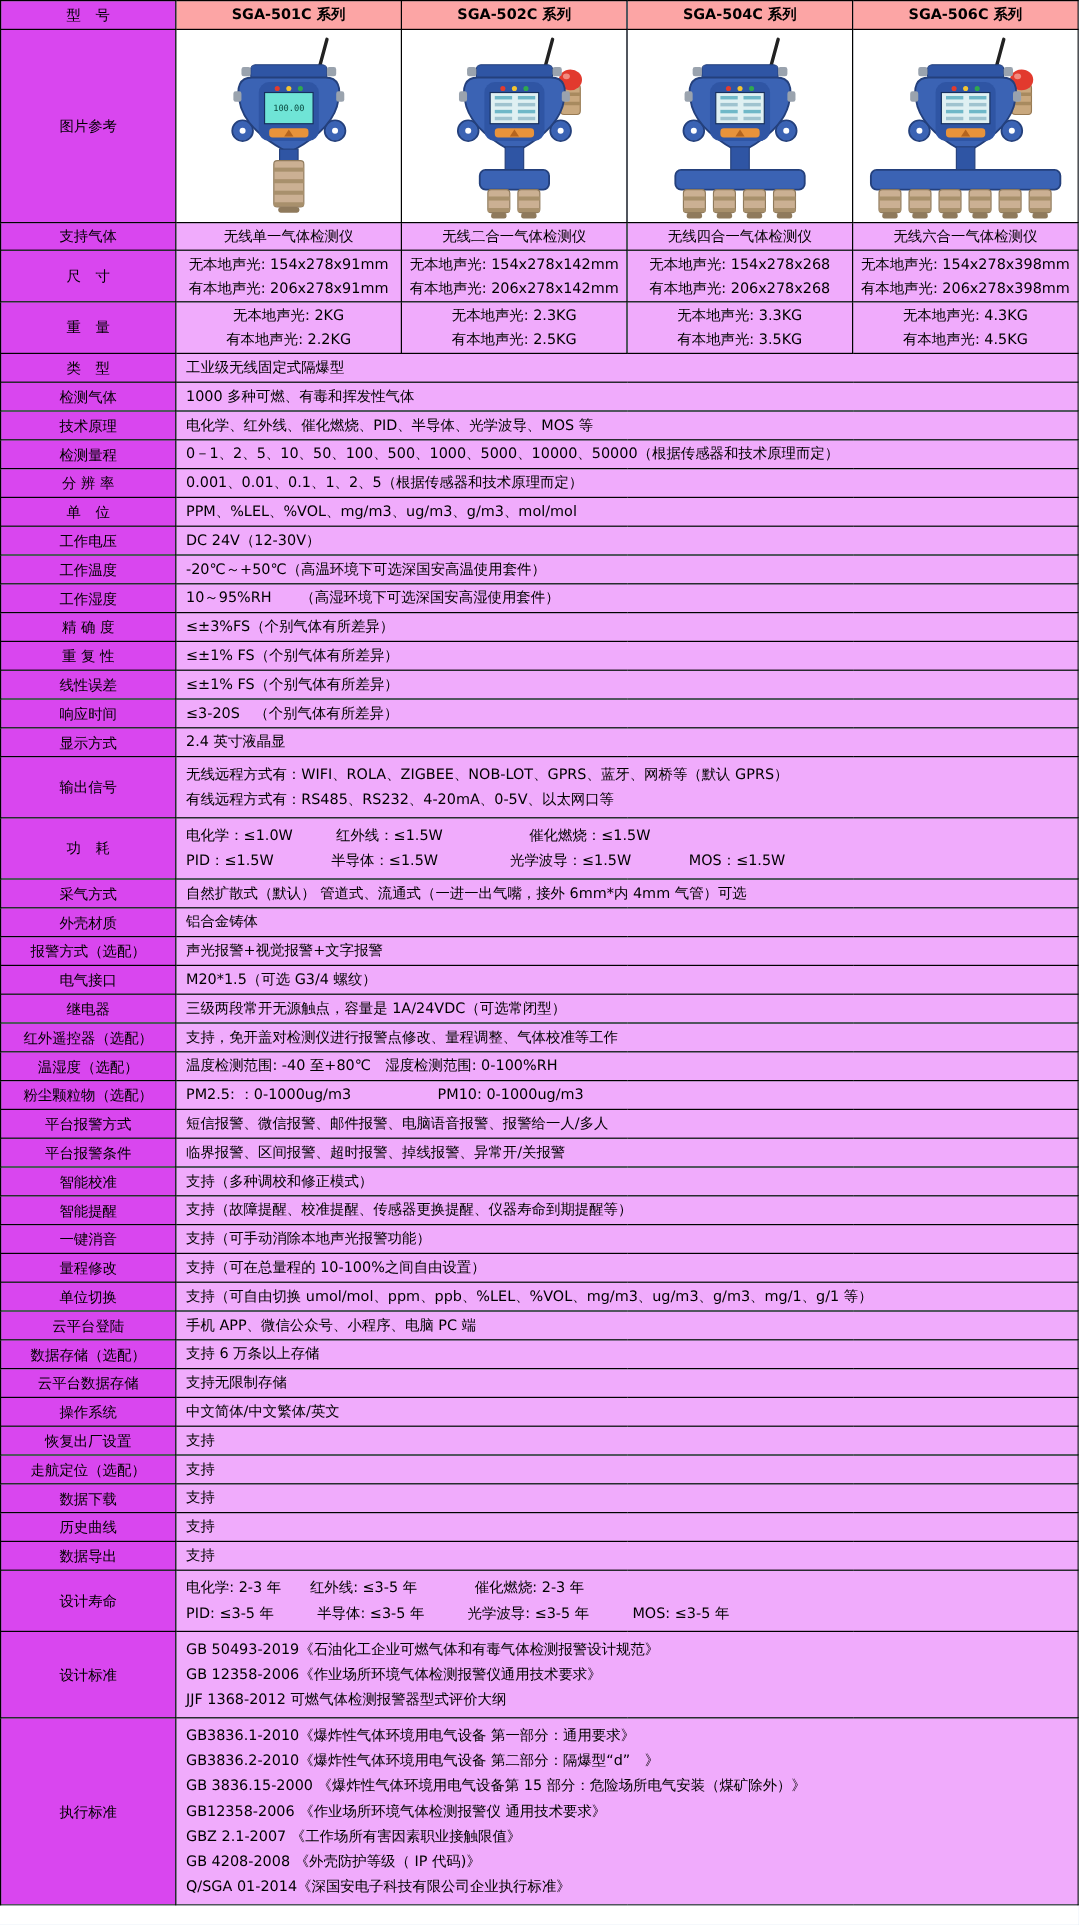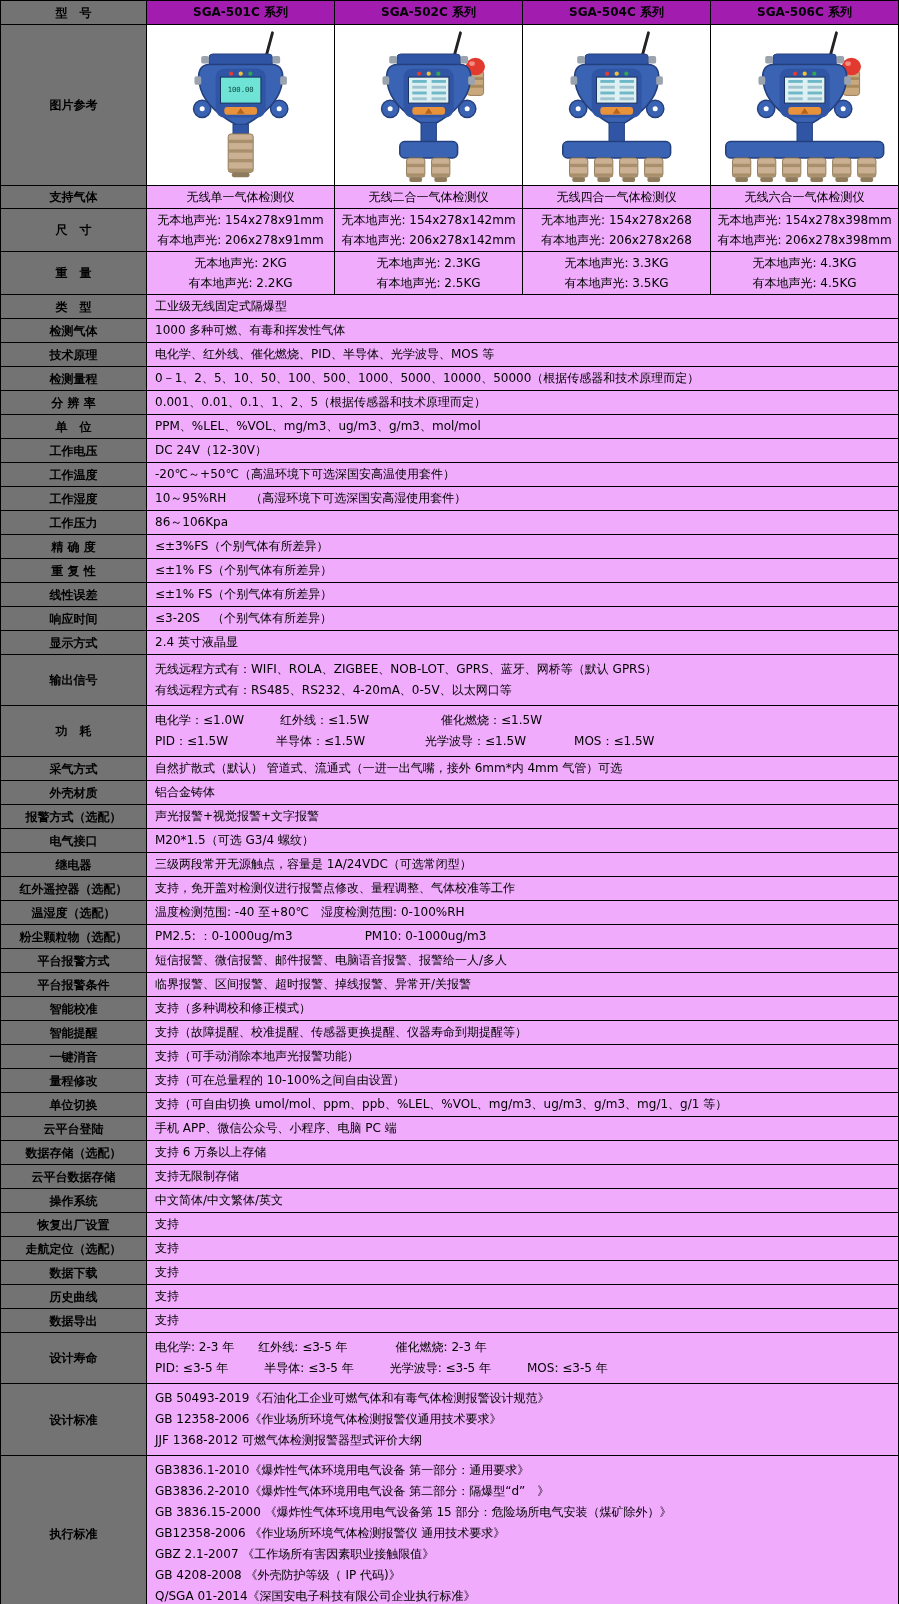--- a/index.html
+++ b/index.html
@@ -1,20 +1,20 @@
 <!DOCTYPE html>
 <html><head>
 <meta charset="utf-8">
 <style>
   html,body{margin:0;padding:0;background:#fff;}
   body{width:899px;font-family:"DejaVu Sans","Liberation Sans",sans-serif;color:#000;}
   table.spec{border-collapse:collapse;table-layout:fixed;width:899px;background:#CDDAEE;}
   table.spec td{border:1.6px solid #000;font-size:12px;vertical-align:middle;overflow:hidden;}
-  td.lbl{background:#737373;font-weight:bold;text-align:center;padding:0 2px;line-height:16px;}
-  td.mh{background:#a21caf;font-weight:bold;text-align:center;height:21px;}
+  td.lbl{background:#d946ef;font-weight:normal;text-align:center;padding:0 2px;line-height:16px;}
+  td.mh{background:#fca5a5;font-weight:bold;text-align:center;height:21px;}
   td.val{background:#f0abfc;text-align:left;padding:1px 8px;white-space:pre-wrap;line-height:21px;}
   td.val.c{text-align:center;padding:1px 2px;line-height:20px;}
   tr.sr{height:21px;}
   tr.r-head{height:21px;}
   tr.r-gas{height:22px;}
   tr.r-2l{height:43px;}
   tr.r-img{height:161px;}
   td.imgcell{background:#fff;padding:0;}
   .detwrap{width:100%;height:114px;display:flex;align-items:center;justify-content:center;}
   .detwrap svg{width:97%;height:155px;}
@@ -308,24 +308,20 @@
   <tr class="sr">
     <td class="lbl">工作温度</td>
     <td class="val" colspan="4">-20℃～+50℃（高温环境下可选深国安高温使用套件）</td>
   </tr>
 
   <tr class="sr">
     <td class="lbl">工作湿度</td>
     <td class="val" colspan="4">10～95%RH　　（高湿环境下可选深国安高湿使用套件）</td>
   </tr>
 
-  <tr class="sr">
-    <td class="lbl">工作压力</td>
-    <td class="val" colspan="4">86～106Kpa</td>
-  </tr>
 
   <tr class="sr">
     <td class="lbl">精 确 度</td>
     <td class="val" colspan="4">≤±3%FS（个别气体有所差异）</td>
   </tr>
 
   <tr class="sr">
     <td class="lbl">重 复 性</td>
     <td class="val" colspan="4">≤±1% FS（个别气体有所差异）</td>
   </tr>

